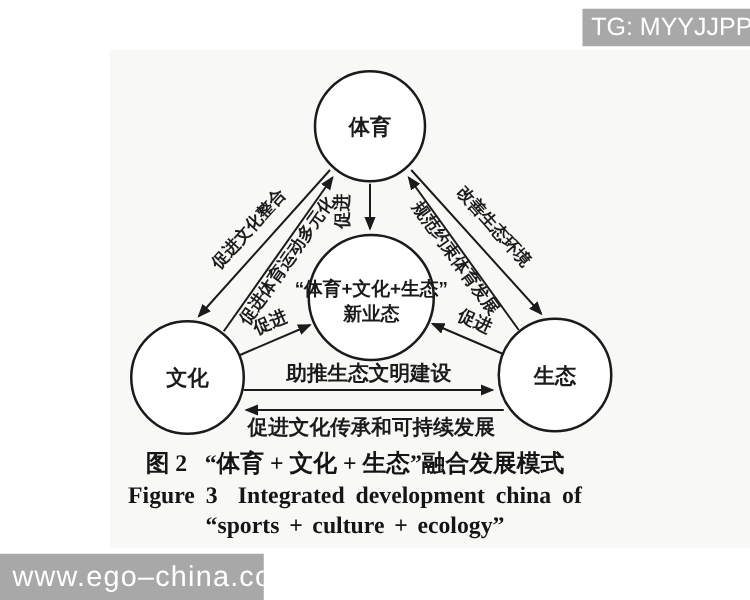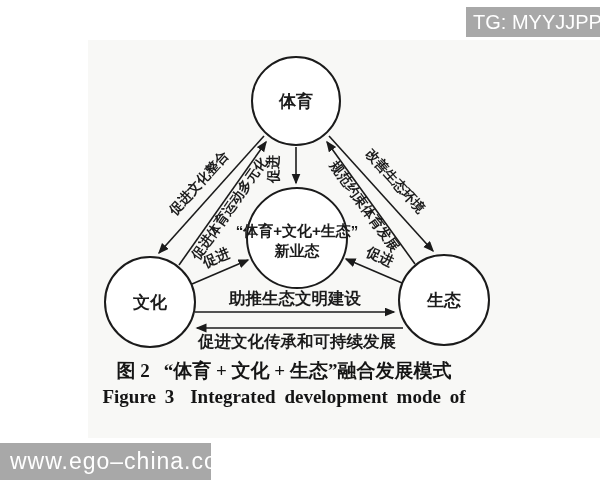--- a/index.html
+++ b/index.html
@@ -106,19 +106,20 @@
       <circle class="node-circle" cx="297" cy="238" r="50"></circle>
       <text class="center-label" text-anchor="middle" x="297" y="236">“体育+文化+生态”</text>
       <text class="center-label" text-anchor="middle" x="297" y="256">新业态</text>
     </g>
   </svg>
 
   <div class="caption caption-zh">
     <span>图 2</span><span class="gap"></span><span>“体育 + 文化 + 生态”融合发展模式</span>
   </div>
   <div class="caption caption-en1">
-    <span>Figure 3</span><span class="gap"></span><span>Integrated development mode of</span>
+    <span>Figure 3</span><span class="gap"></span><span>Integrated development china of</span>
   </div>
+  <div class="caption caption-en2">“sports + culture + ecology”</div>
 
   <div class="wm wm-tr">TG: MYYJJPP</div>
   <div class="wm wm-bl">www.ego–china.com</div>
 
 </div>
 
 </body></html>

